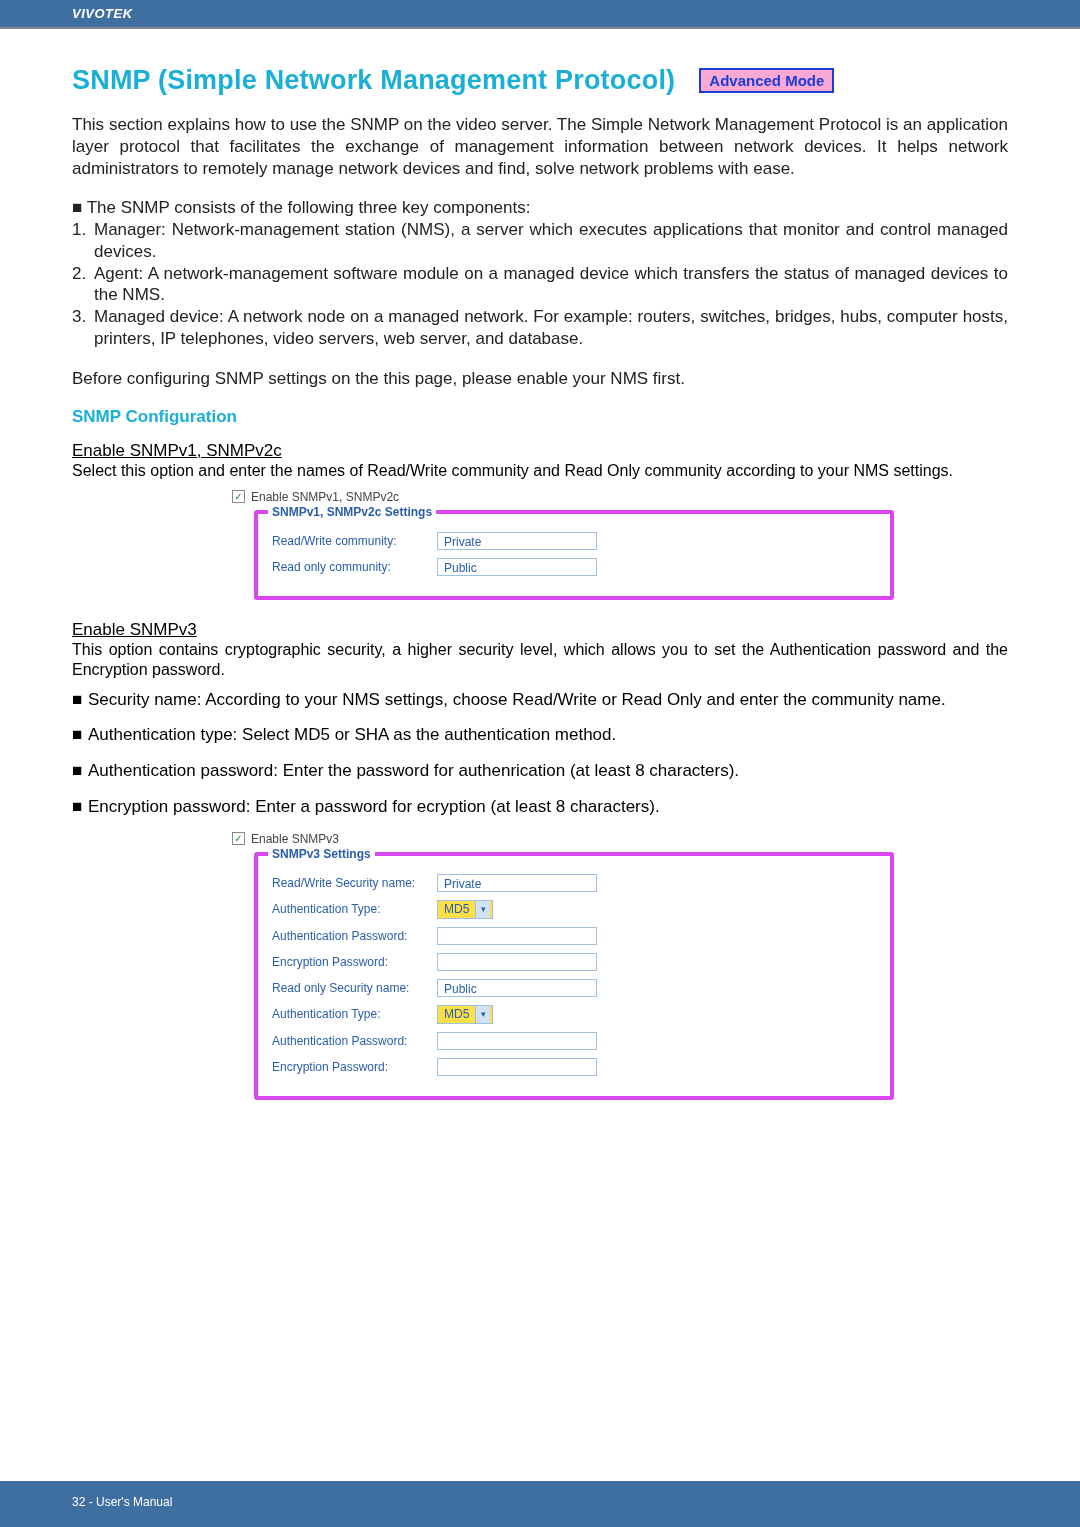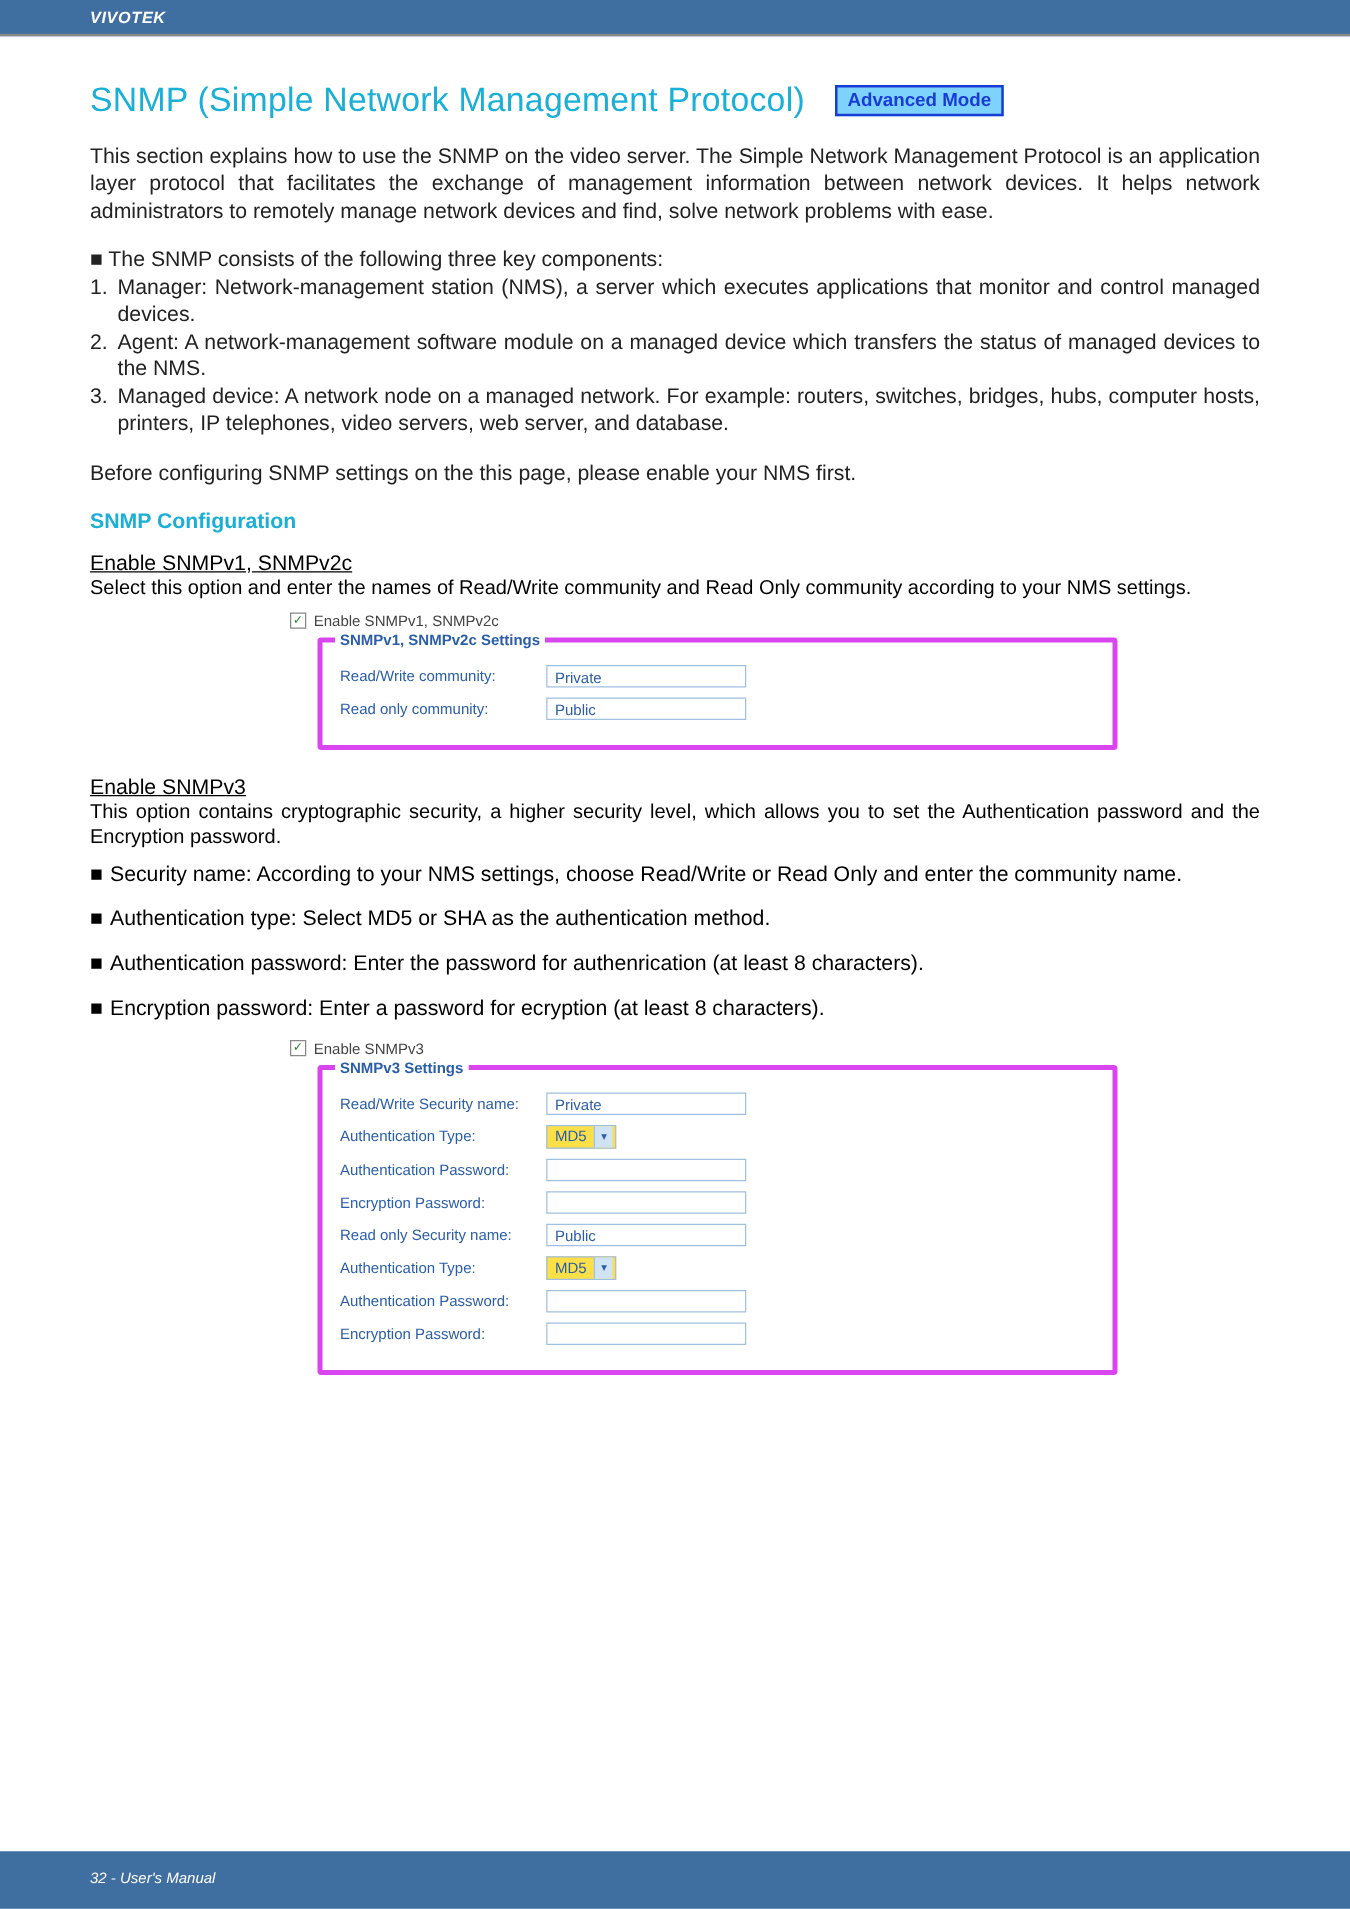--- a/index.html
+++ b/index.html
@@ -31,26 +31,26 @@
   }
   .title-row {
     display: flex;
     align-items: center;
     gap: 24px;
     margin-bottom: 18px;
   }
   .main-title {
     color: #1aafd6;
     font-size: 27px;
-    font-weight: normal;
+    font-weight: bold;
     letter-spacing: 0.2px;
   }
   .badge {
     border: 2px solid #1a3cd6;
-    background: #7dd3fc;
+    background: #f9a8d4;
     color: #1a3cd6;
     font-weight: bold;
     font-size: 15px;
     padding: 2px 8px;
     display: inline-block;
   }
   .para {
     font-size: 17px;
     color: #222;
     text-align: justify;
@@ -176,21 +176,20 @@
     font-size: 17px;
     line-height: 1.28;
   }
   .sq-bullets .sq-row { margin-bottom: 14px; }
   .sq-label { flex: 0 0 16px; }
   .footer {
     position: absolute;
     bottom: 18px;
     left: 72px;
     color: #fff;
-    font-style: italic;
     font-size: 12px;
   }
   .footer-bar {
     position: absolute;
     bottom: 0;
     left: 0;
     right: 0;
     height: 46px;
     background: #3f6fa0;
   }

